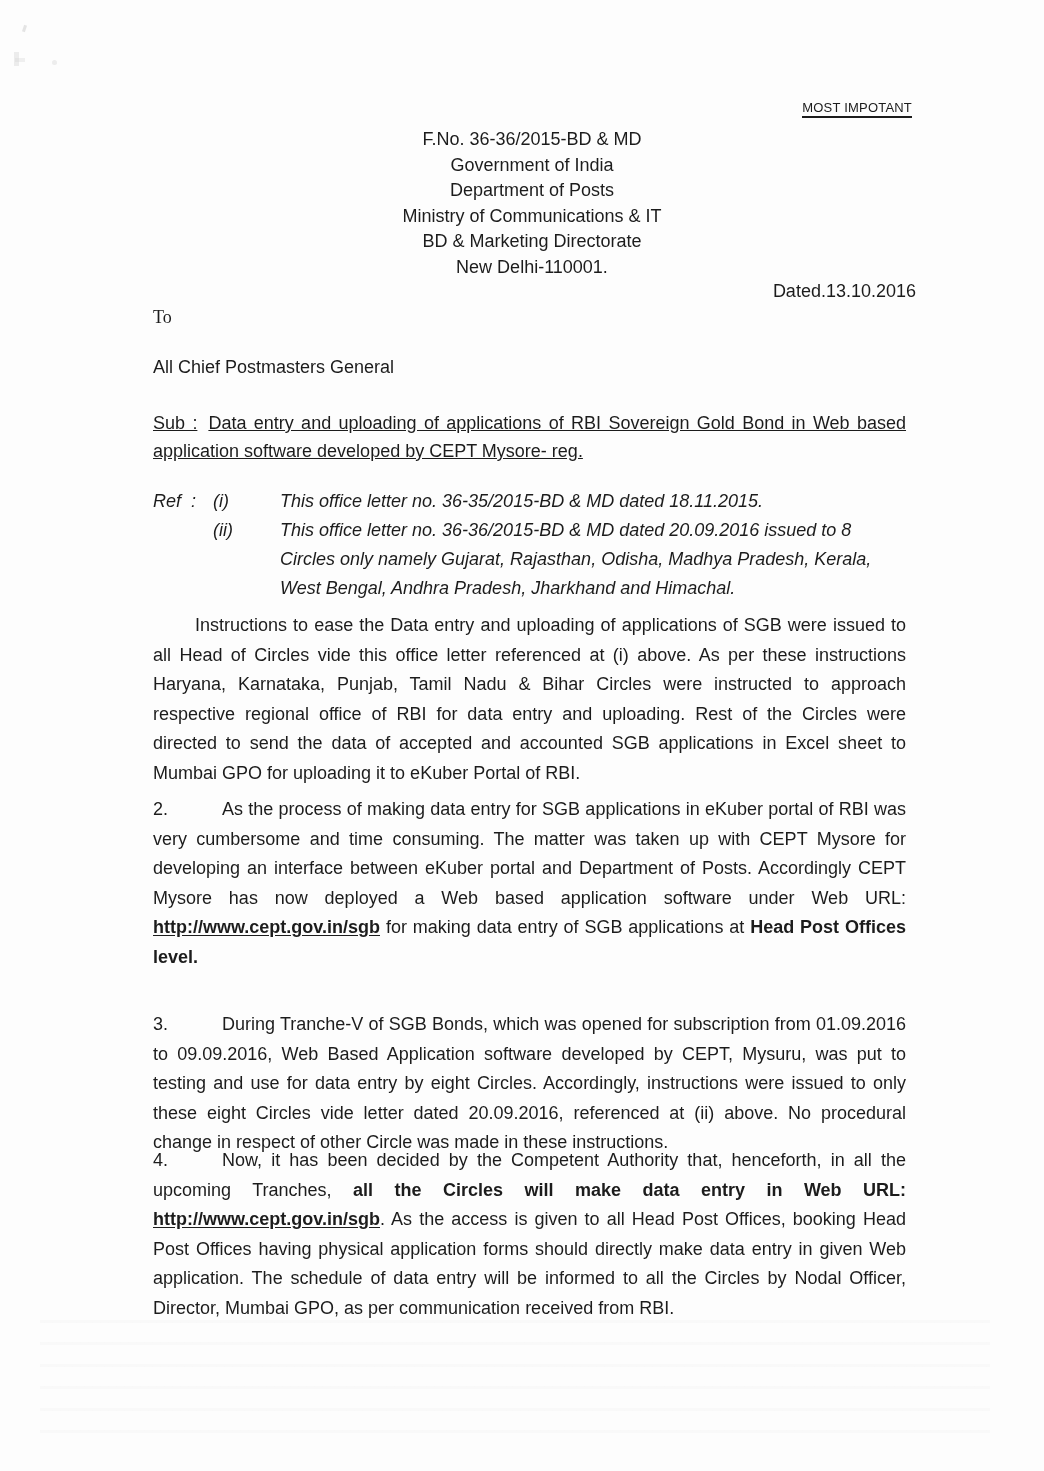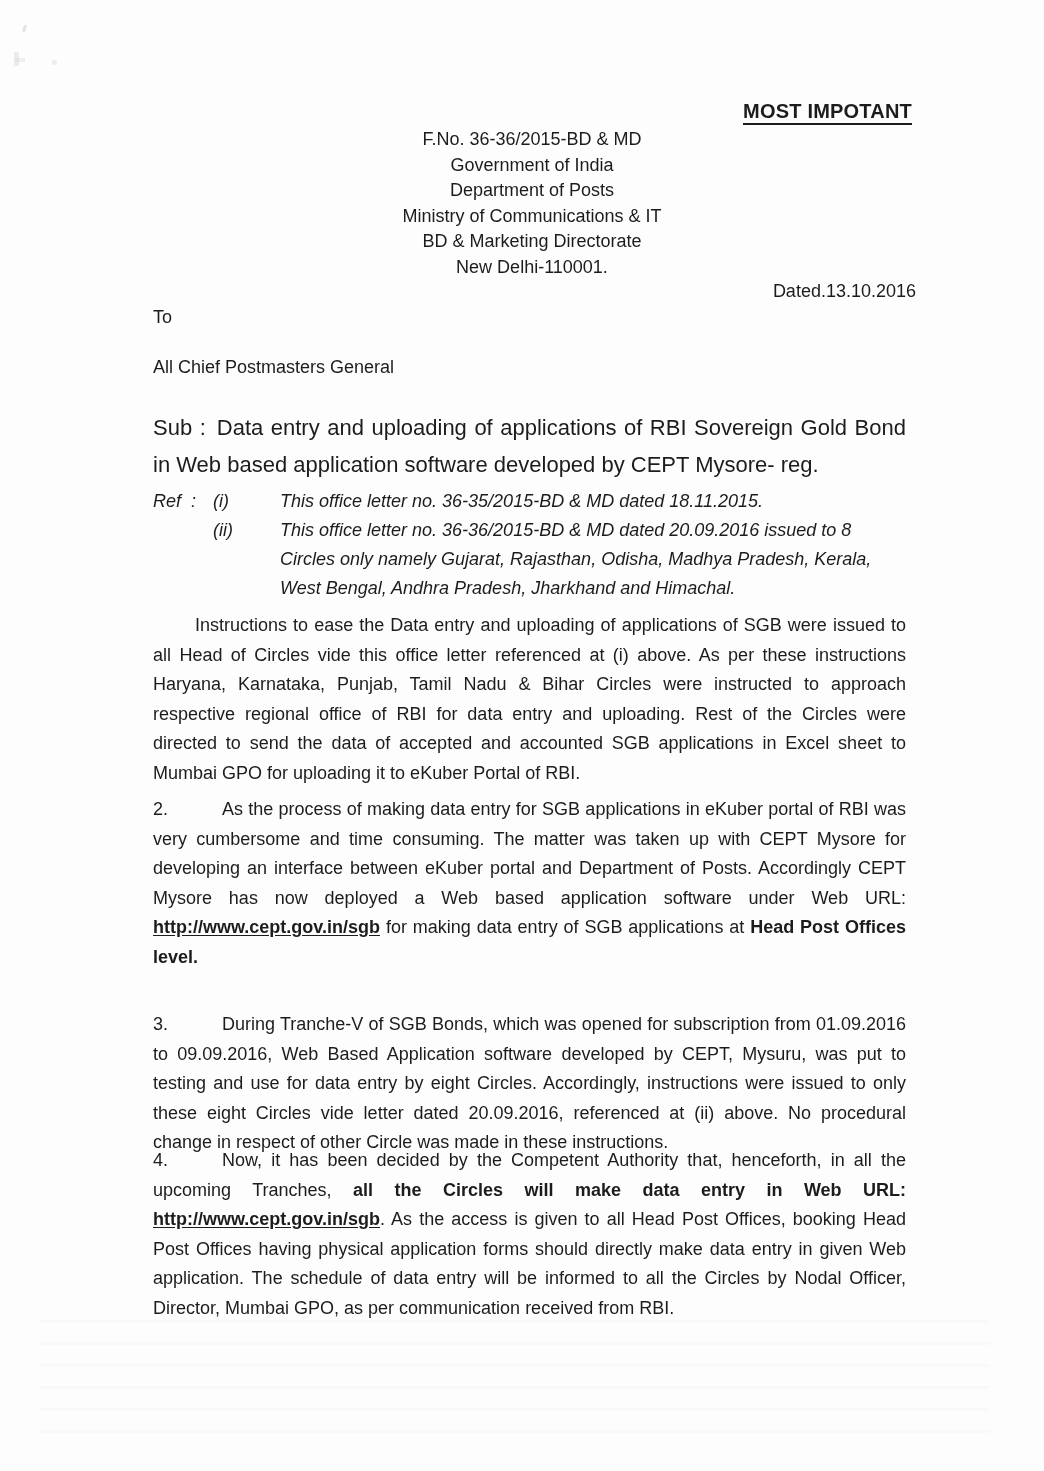--- a/index.html
+++ b/index.html
@@ -28,22 +28,22 @@
   .speck-b { left: 14px; top: 52px;  width: 5px;  height: 14px; opacity: .38; }
   .speck-c { left: 15px; top: 58px;  width: 10px; height: 4px;  opacity: .3; }
   .speck-d { left: 52px; top: 60px;  width: 5px;  height: 5px;  border-radius: 50%; opacity: .35; }
 
   .most-important {
     position: absolute;
     left: 0;
     top: 100px;
     width: 912px;
     text-align: right;
-    font-size: 20px;
-    font-weight: bold;
+    font-size: 13px;
+    font-weight: normal;
     letter-spacing: .2px;
   }
   .most-important span {
     border-bottom: 2px solid #1c1c1c;
     padding-bottom: 1px;
   }
 
   .letterhead {
     position: absolute;
     left: 152px;
@@ -63,37 +63,39 @@
     text-align: right;
     font-size: 18px;
     padding-left: 8px;
   }
 
   .to-line {
     position: absolute;
     left: 153px;
     top: 307px;
     font-size: 18px;
+    font-family: Liberation Serif, serif;
   }
 
   .addressee {
     position: absolute;
     left: 153px;
     top: 357px;
     font-size: 18px;
   }
 
   .subject {
     position: absolute;
     left: 153px;
     top: 409px;
     width: 753px;
-    font-size: 22px;
-    line-height: 37px;
+    font-size: 18px;
+    line-height: 28px;
     text-align: justify;
+    text-decoration: underline;
   }
   .subject .lbl { margin-right: 11px; }
 
   .ref-block {
     position: absolute;
     left: 153px;
     top: 487px;
     width: 753px;
     font-size: 18px;
     line-height: 29px;

